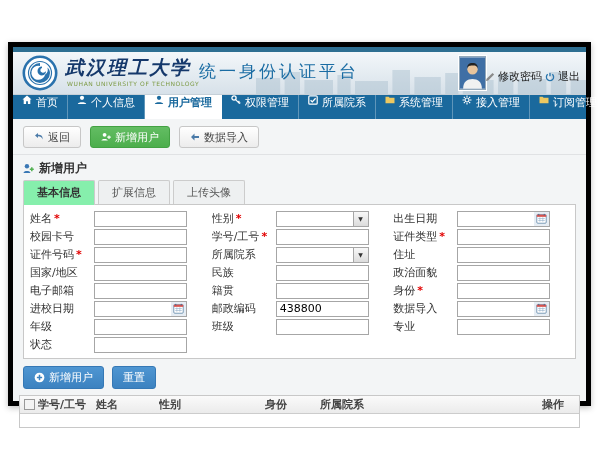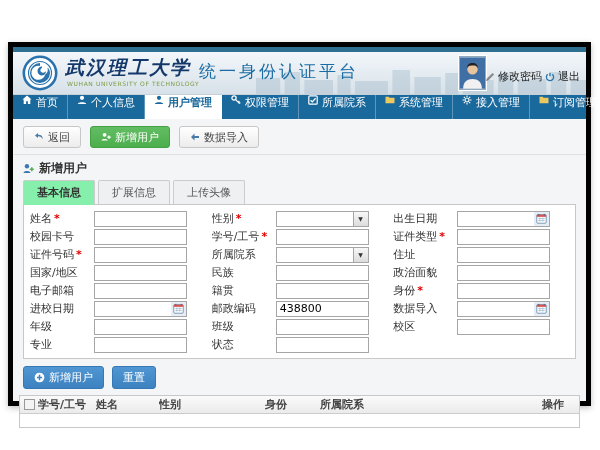--- a/index.html
+++ b/index.html
@@ -395,26 +395,20 @@
       </div>
       <div class="cell">
         <span class="lab">
             <span>班级</span>
           </span>
         <span class="inwrap"><input class="tin" style=""></span>
       </div>
 
       <div class="cell">
         <span class="lab">
-            <span>校区</span>
-          </span>
-        <span class="inwrap"><input class="tin" style=""></span>
-      </div>
-      <div class="cell">
-        <span class="lab">
             <span>专业</span>
           </span>
         <span class="inwrap"><input class="tin" style=""></span>
       </div>
       <div class="cell">
         <span class="lab">
             <span>状态</span>
           </span>
         <span class="inwrap"><input class="tin" style=""></span>
       </div>

